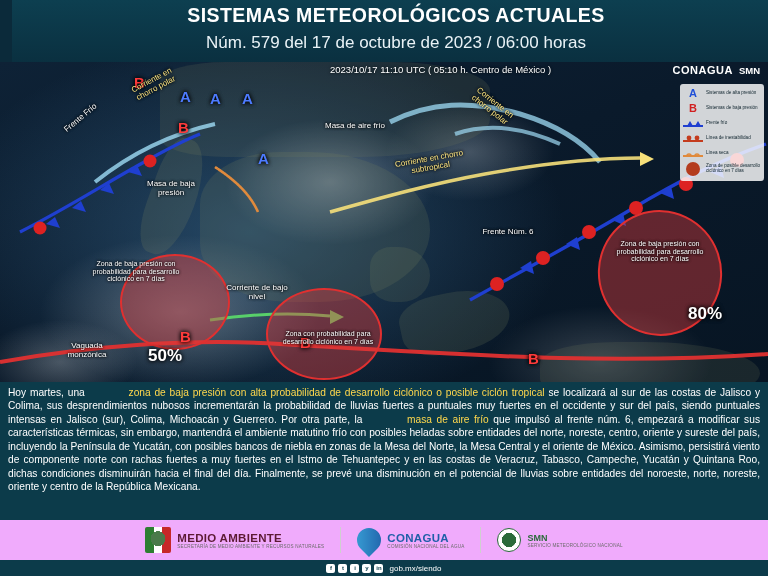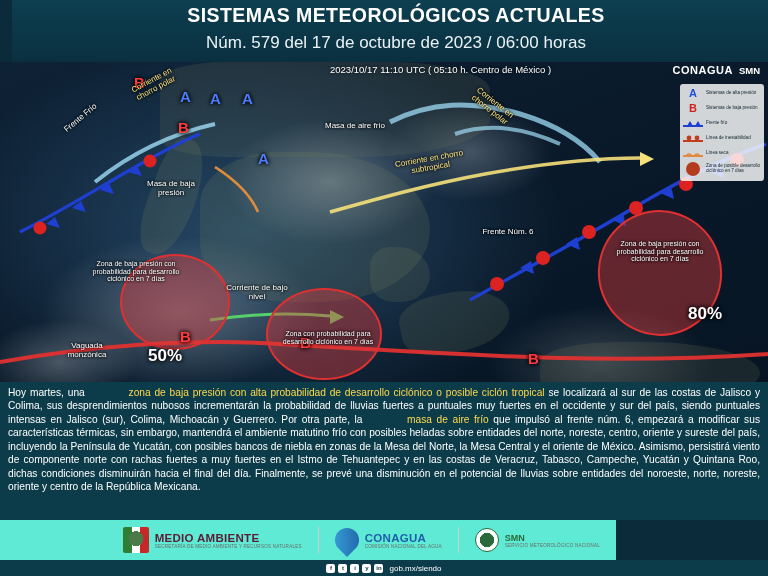--- a/index.html
+++ b/index.html
@@ -58,22 +58,22 @@
   .sym-B{color:#d11f1f;font-weight:bold;font-size:11px;text-align:center;line-height:12px;}
   .sym-tc{width:14px;height:14px;border-radius:50%;background:#b43c1e;margin:0 3px;}
 
   
   .textblock{position:absolute;left:0;top:382px;width:768px;height:138px;
      background:#0c3b4a;color:#ffffff;font-size:10.2px;line-height:1.32;
      padding:4px 8px 0 8px;box-sizing:border-box;text-align:justify;}
   .hl{color:#ffd84d;margin-left:40px;}
 
   
-  .footer{position:absolute;left:0;top:520px;width:616px;height:40px;background:#5eead4;
-          display:flex;align-items:center;justify-content:flex-end;gap:0;}
+  .footer{position:absolute;left:0;top:520px;width:768px;height:40px;background:#f0abfc;
+          display:flex;align-items:center;justify-content:center;gap:0;}
   .f-item{display:flex;align-items:center;gap:6px;padding:0 16px;}
   .f-div{width:1px;height:26px;background:#cfcfcf;}
   .f-title{font-size:11.5px;font-weight:bold;color:#5c1a33;letter-spacing:.3px;}
   .f-sub{font-size:4.6px;color:#6b6b6b;letter-spacing:.2px;}
   .f-title2{font-size:11.5px;font-weight:bold;color:#1f5fa8;letter-spacing:.3px;}
   .f-title3{font-size:9px;font-weight:bold;color:#2a6a3a;}
   .eagle{width:26px;height:26px;background:
       radial-gradient(circle at 50% 45%, #4a7a4a 0 38%, rgba(0,0,0,0) 39%),
       linear-gradient(90deg,#2e7d32 0 33%,#ffffff 33% 66%,#c62828 66% 100%);
       border-radius:2px;}

